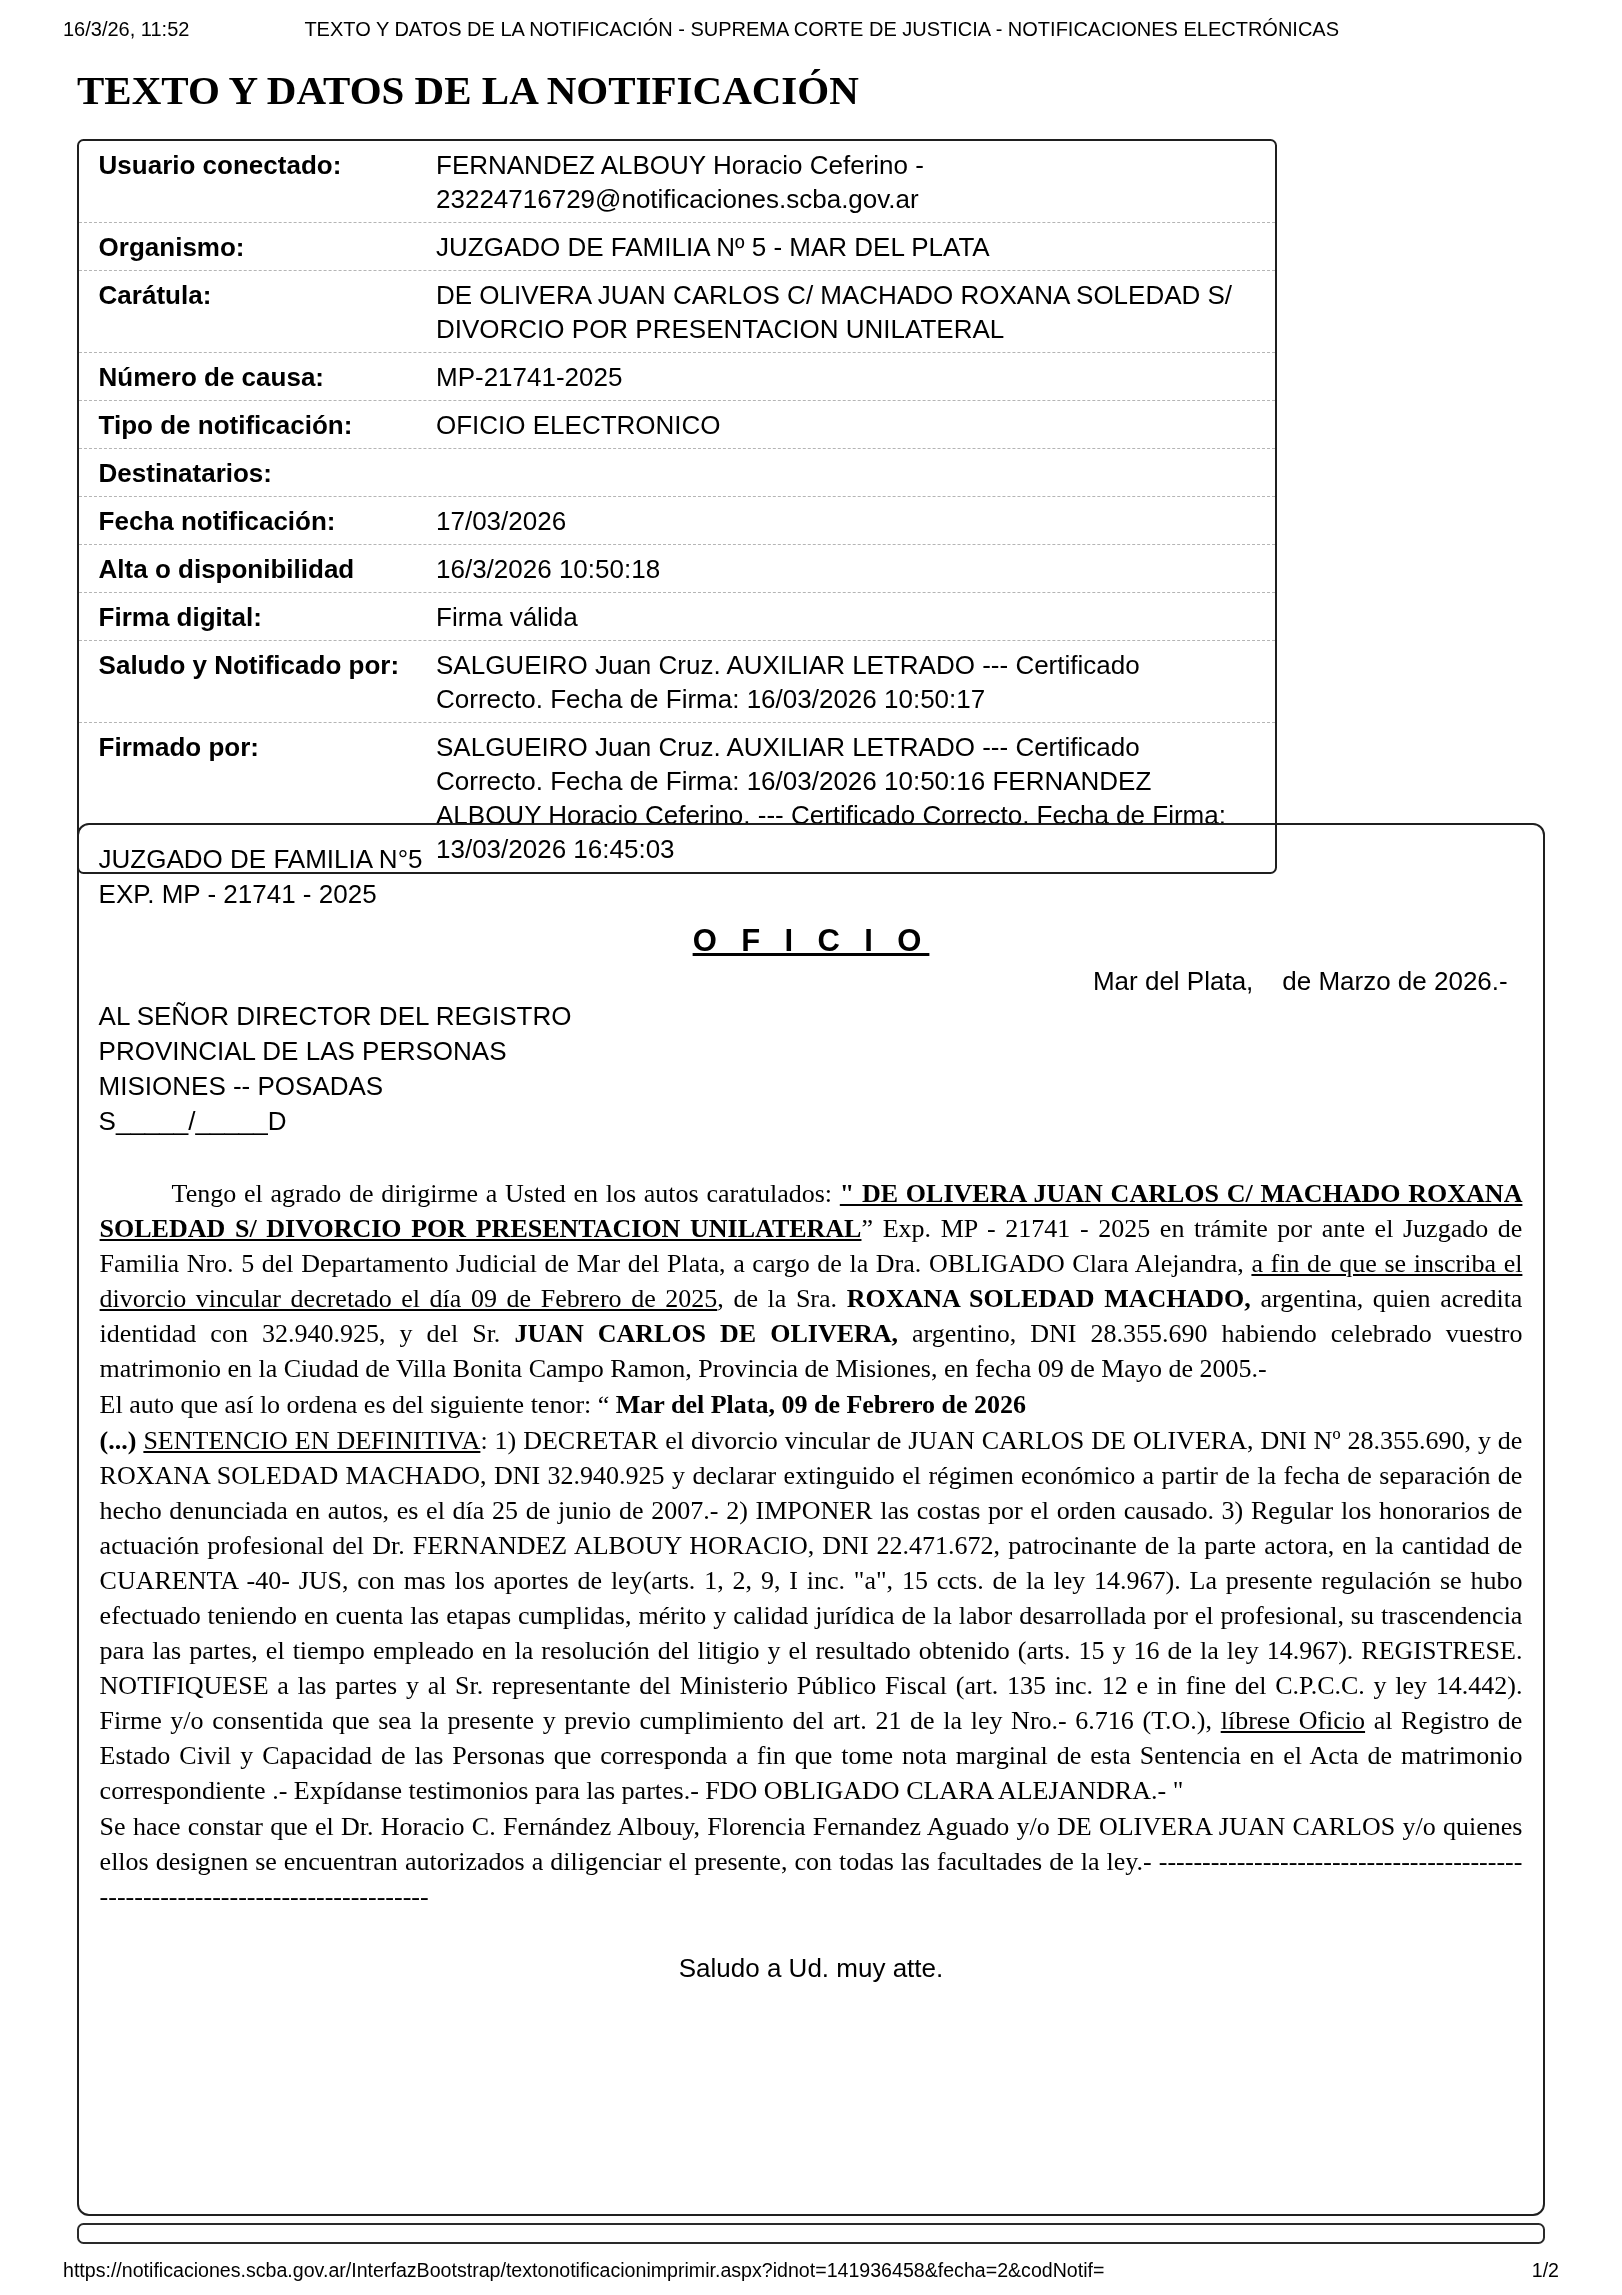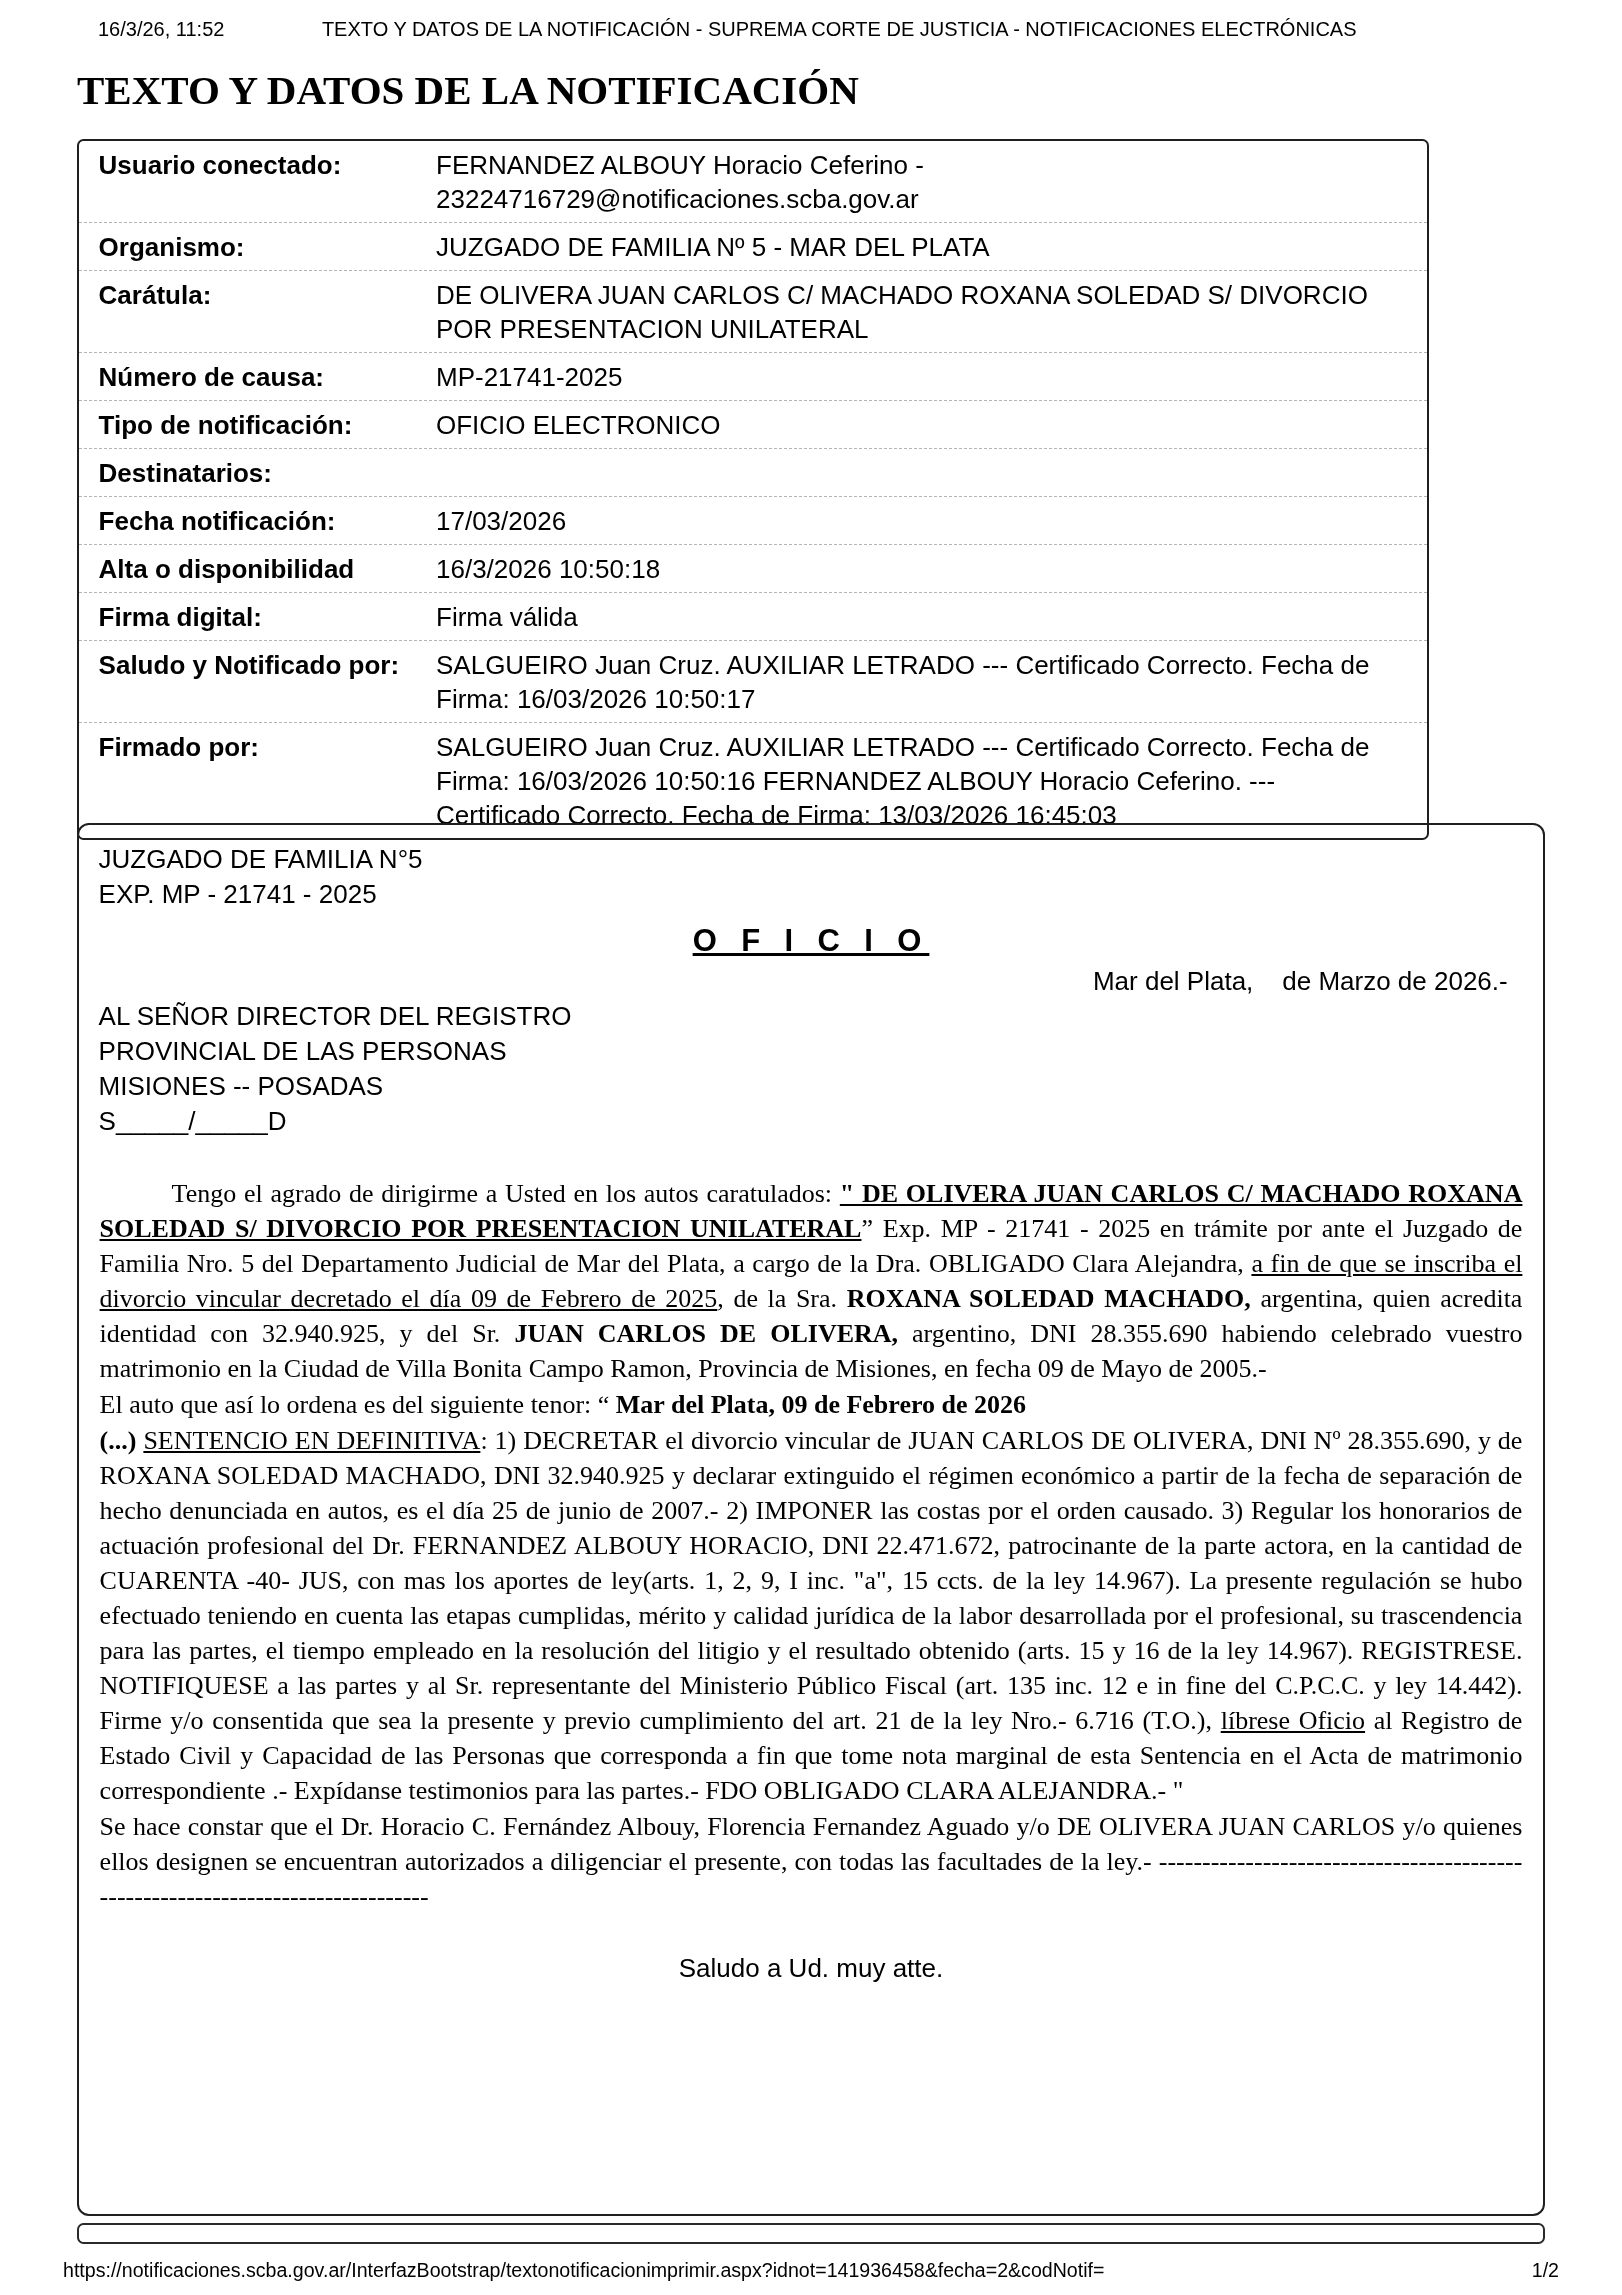--- a/index.html
+++ b/index.html
@@ -19,21 +19,21 @@
   .u { text-decoration: underline; }
 
   
   .print-header {
     position: absolute;
     top: 17px; left: 63px; right: 63px;
     font-size: 20px;
     line-height: 25px;
     display: flex;
   }
-  .ph-datetime { flex: 0 0 auto; margin-left: 35px; }
+  .ph-datetime { flex: 0 0 auto; }
   .ph-title { flex: 1 1 auto; text-align: center; padding-right: 105px; }
 
   .print-footer {
     position: absolute;
     top: 2258px; left: 63px; right: 63px;
     font-size: 19.6px;
     line-height: 25px;
     display: flex;
     justify-content: space-between;
   }
@@ -46,21 +46,21 @@
     font-weight: bold;
     font-size: 41px;
     line-height: 50px;
     margin: 0;
   }
 
   
   .info-table {
     position: absolute;
     top: 139px; left: 77px;
-    width: 1352px;
+    width: 1200px;
     box-sizing: border-box;
     border: 2px solid #1f1f1f;
     border-radius: 6.5px;
     background: #ffffff;
   }
   .row {
     display: grid;
     grid-template-columns: 357px 1fr;
     padding: 6.5px 0;
   }

